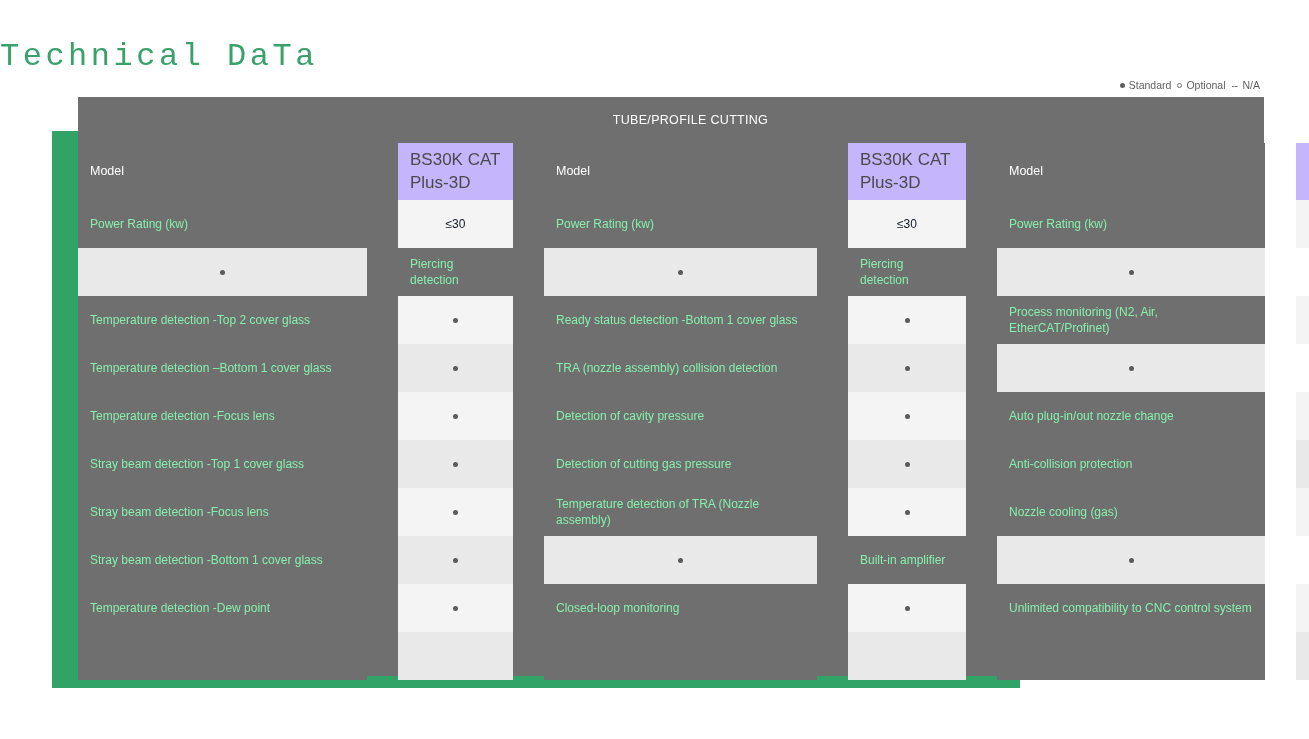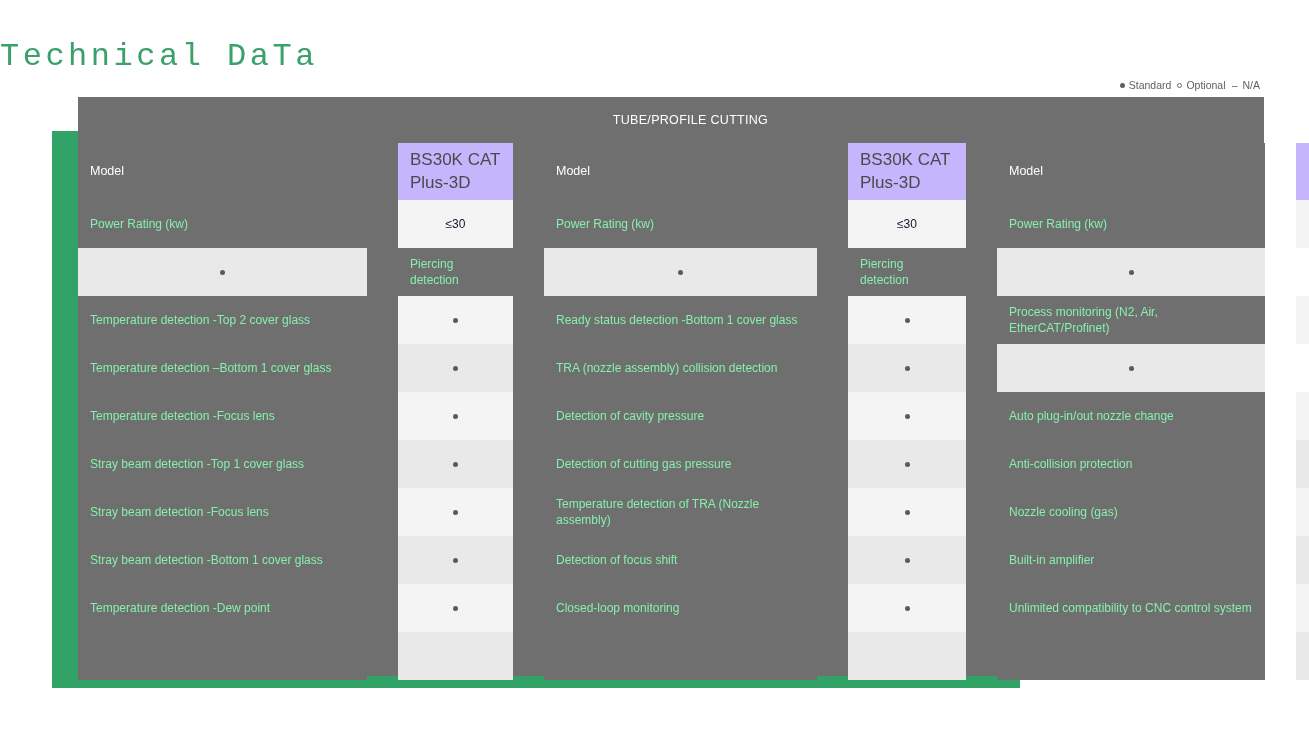--- a/index.html
+++ b/index.html
@@ -288,21 +288,20 @@
         <div class="cell label-cell">Nozzle cooling (gas)</div>
         <div class="cell value-cell shade-a">
           <span class="mark-dot"></span>
         </div>
       </div>
       <div class="grid">
         <div class="cell label-cell">Stray beam detection -Bottom 1 cover glass</div>
         <div class="cell value-cell shade-b">
           <span class="mark-dot"></span>
         </div>
-        <div class="cell label-cell">Detection of focus shift</div>
         <div class="cell value-cell shade-b">
           <span class="mark-dot"></span>
         </div>
         <div class="cell label-cell">Built-in amplifier</div>
         <div class="cell value-cell shade-b">
           <span class="mark-dot"></span>
         </div>
       </div>
       <div class="grid">
         <div class="cell label-cell">Temperature detection -Dew point</div>

